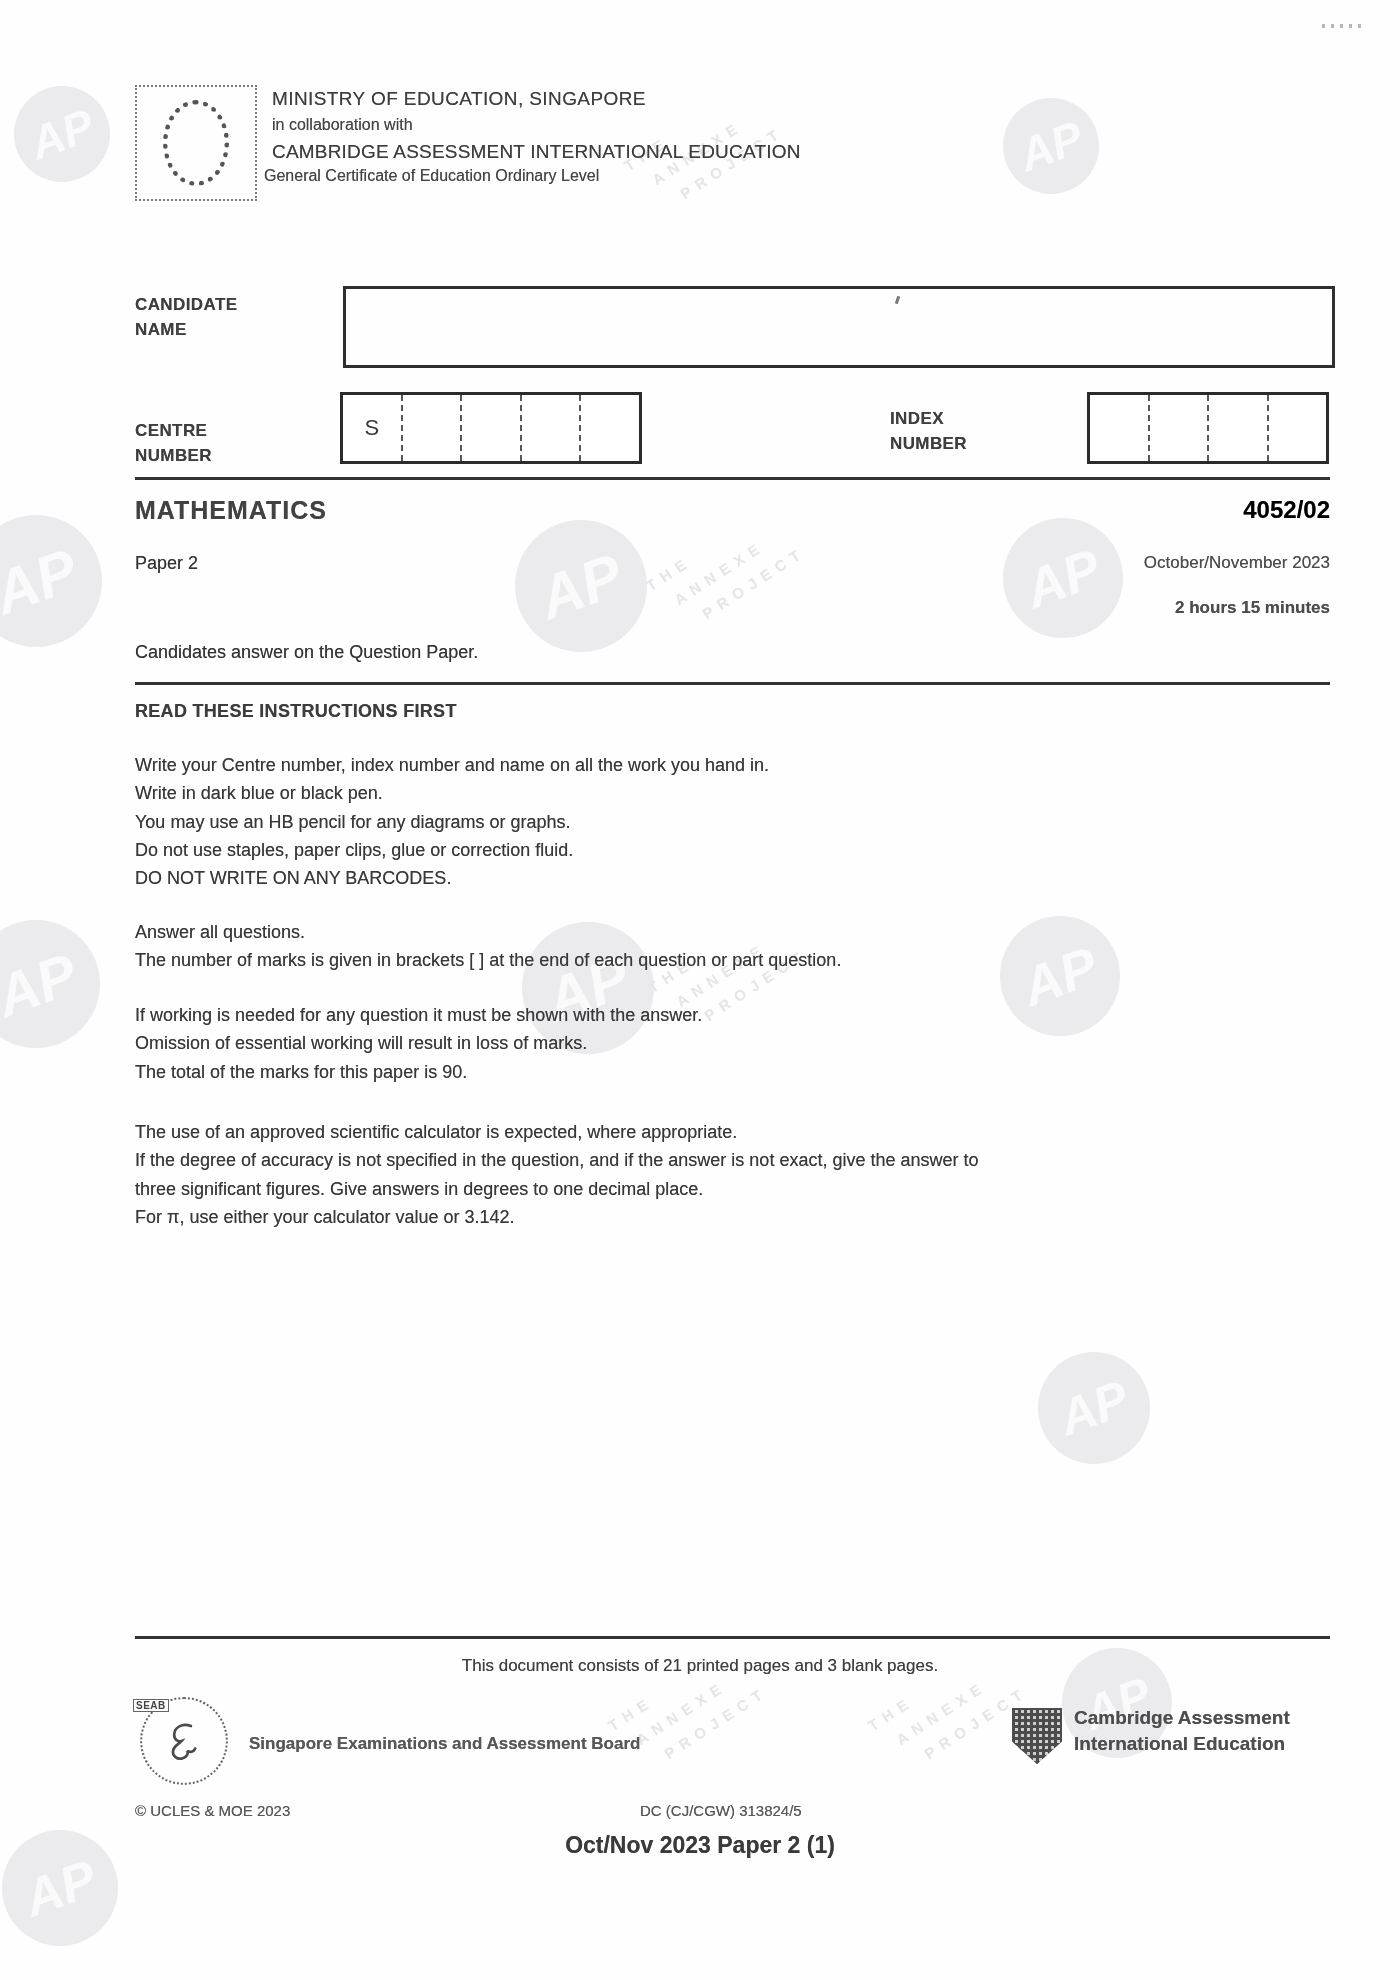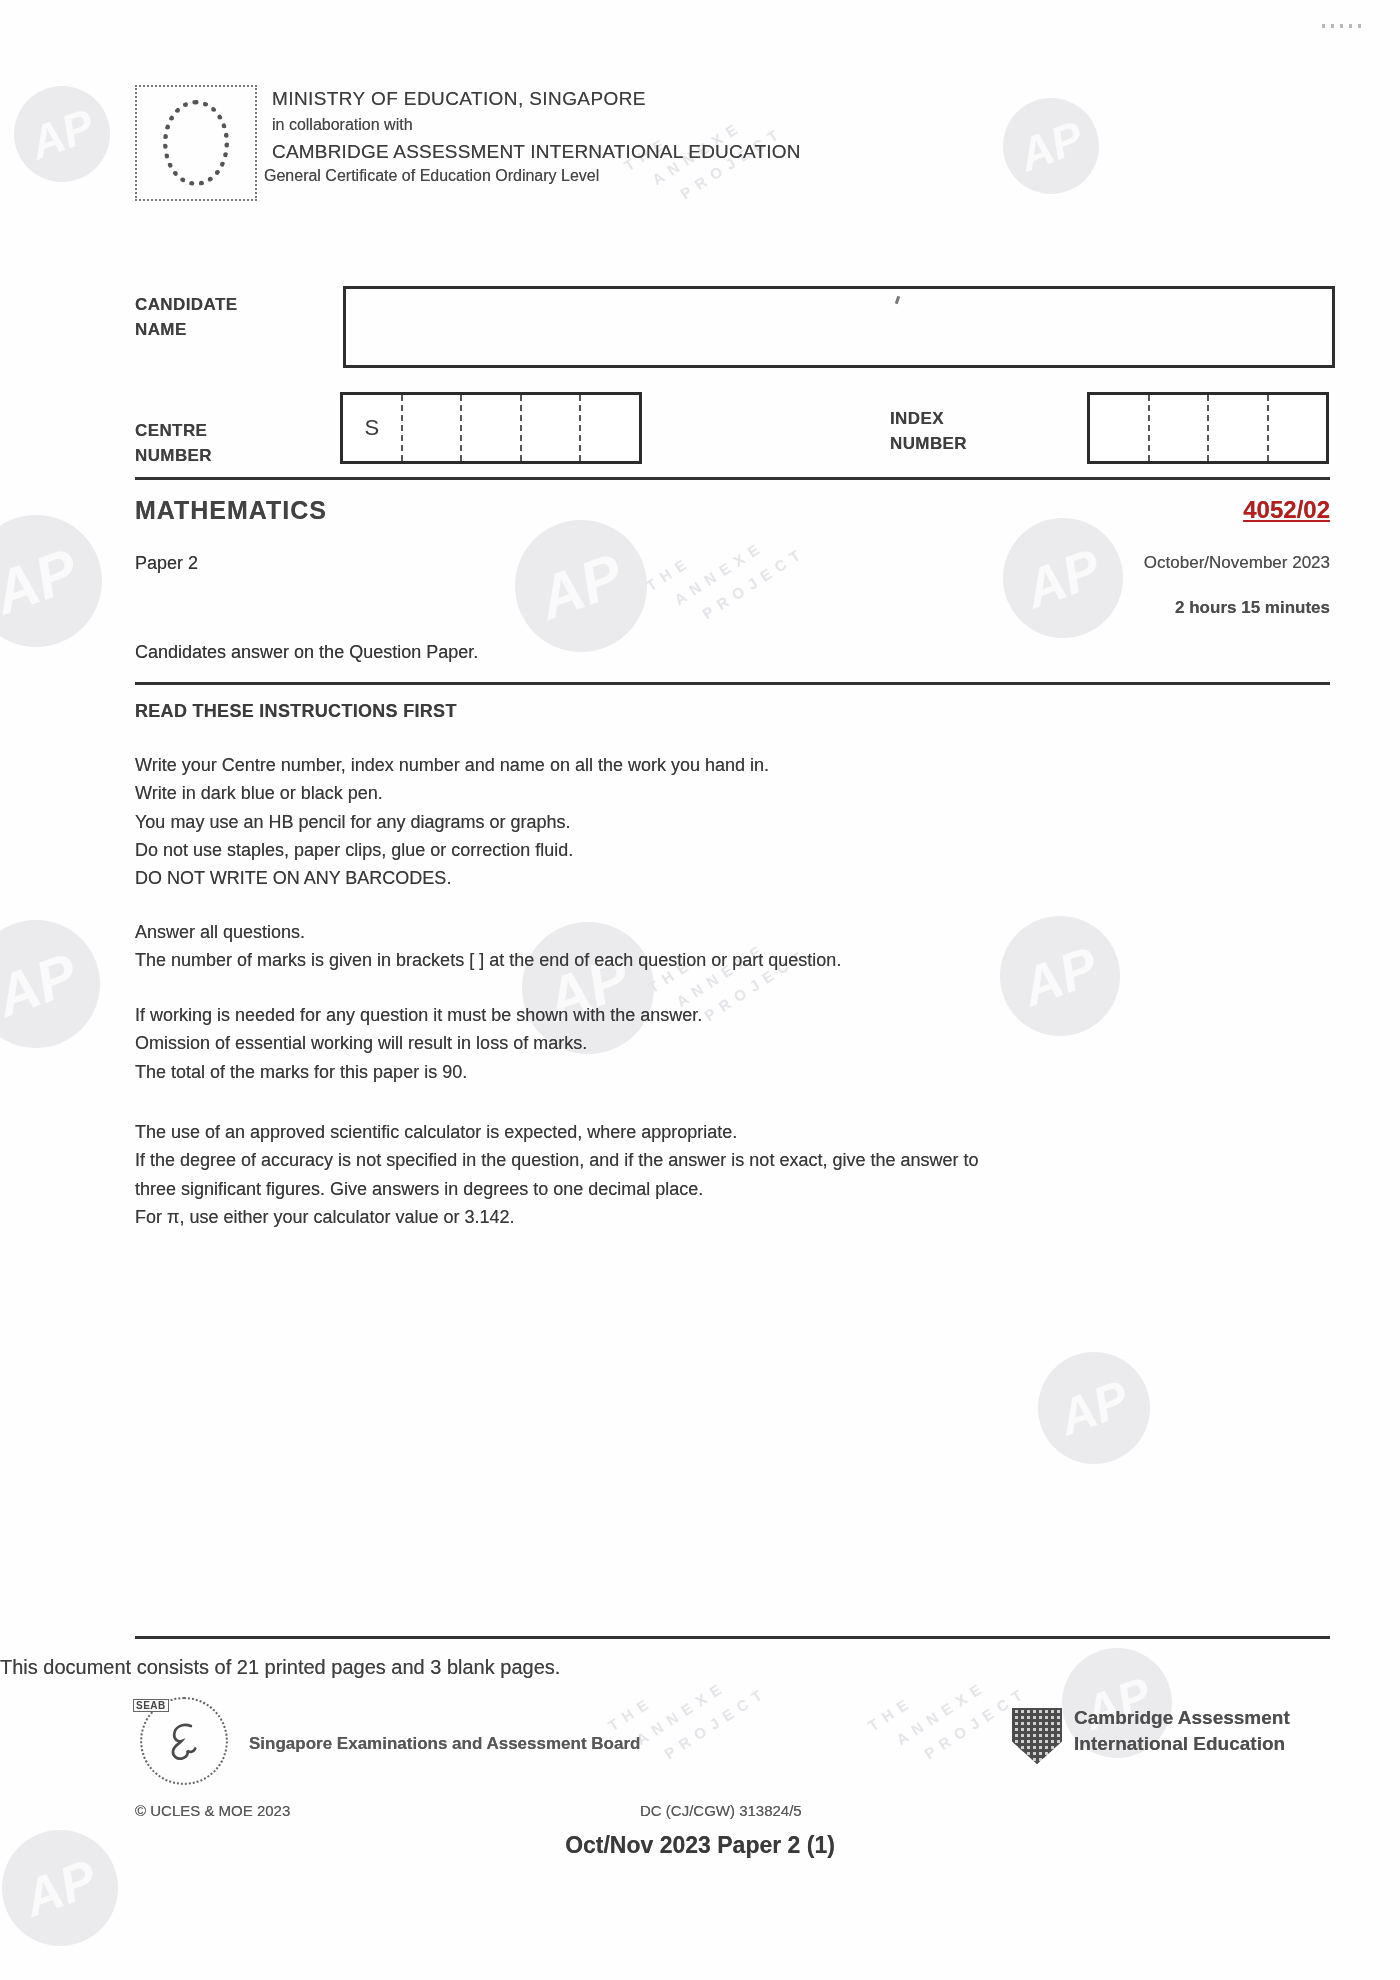--- a/index.html
+++ b/index.html
@@ -33,32 +33,32 @@
   .cellbox{display:flex;border:3px solid #2b2b2b;background:#fff;}
   .centre-box{left:340px;top:392px;width:296px;height:66px;}
   .index-box{left:1087px;top:392px;width:236px;height:66px;}
   .cell{flex:1;border-right:2px dashed #565656;display:flex;align-items:center;justify-content:center;
         font-size:22px;color:#3a3a3a;}
   .cell:last-child{border-right:none;}
   
   .rule{background:#333;height:3px;left:135px;width:1195px;}
   
   .subject{left:135px;top:496px;font-size:25px;font-weight:700;letter-spacing:1px;color:#424242;}
-  .code{right:70px;top:496px;font-size:24px;font-weight:700;color:#b91c1c;text-decoration:underline;}
+  .code{right:70px;top:496px;font-size:24px;font-weight:700;color:#000000;}
   .paper{left:135px;top:553px;font-size:18px;}
   .session{right:70px;top:553px;font-size:17px;font-weight:400;color:#4c4c4c;}
   .duration{right:70px;top:598px;font-size:17px;font-weight:700;color:#4c4c4c;}
   .answer-note{left:135px;top:642px;font-size:18px;}
   
   .instr-head{left:135px;top:701px;font-size:18px;font-weight:700;letter-spacing:.3px;color:#3c3c3c;}
   .para{left:135px;font-size:18px;line-height:28.3px;color:#383838;}
   .p1{top:751px;} .p2{top:918px;} .p3{top:1001px;} .p4{top:1118px;}
   
   .rule3{top:1636px;}
-  .doc-note{left:0;right:0;top:1656px;font-size:20px;color:#3e3e3e;}
+  .doc-note{left:0;right:0;top:1656px;text-align:center;font-size:17px;color:#3e3e3e;}
   .seab-circle{left:140px;top:1697px;width:84px;height:84px;border:2px dotted #666;border-radius:50%;
                display:flex;align-items:center;justify-content:center;}
   .seab-tag{left:133px;top:1699px;font-size:10px;font-weight:700;color:#444;border:1px solid #666;
             background:#fdfdfd;padding:0 2px;letter-spacing:.5px;}
   .seab-text{left:249px;top:1734px;font-size:17px;font-weight:600;color:#585858;}
   .cam-shield{left:1012px;top:1708px;width:50px;height:56px;
       background:
         repeating-linear-gradient(0deg,#4b4b4b 0 3px,rgba(255,255,255,0) 3px 6px),
         repeating-linear-gradient(90deg,#4b4b4b 0 3px,#cfcfcf 3px 6px);
       clip-path:polygon(0 0,100% 0,100% 60%,50% 100%,0 60%);}

